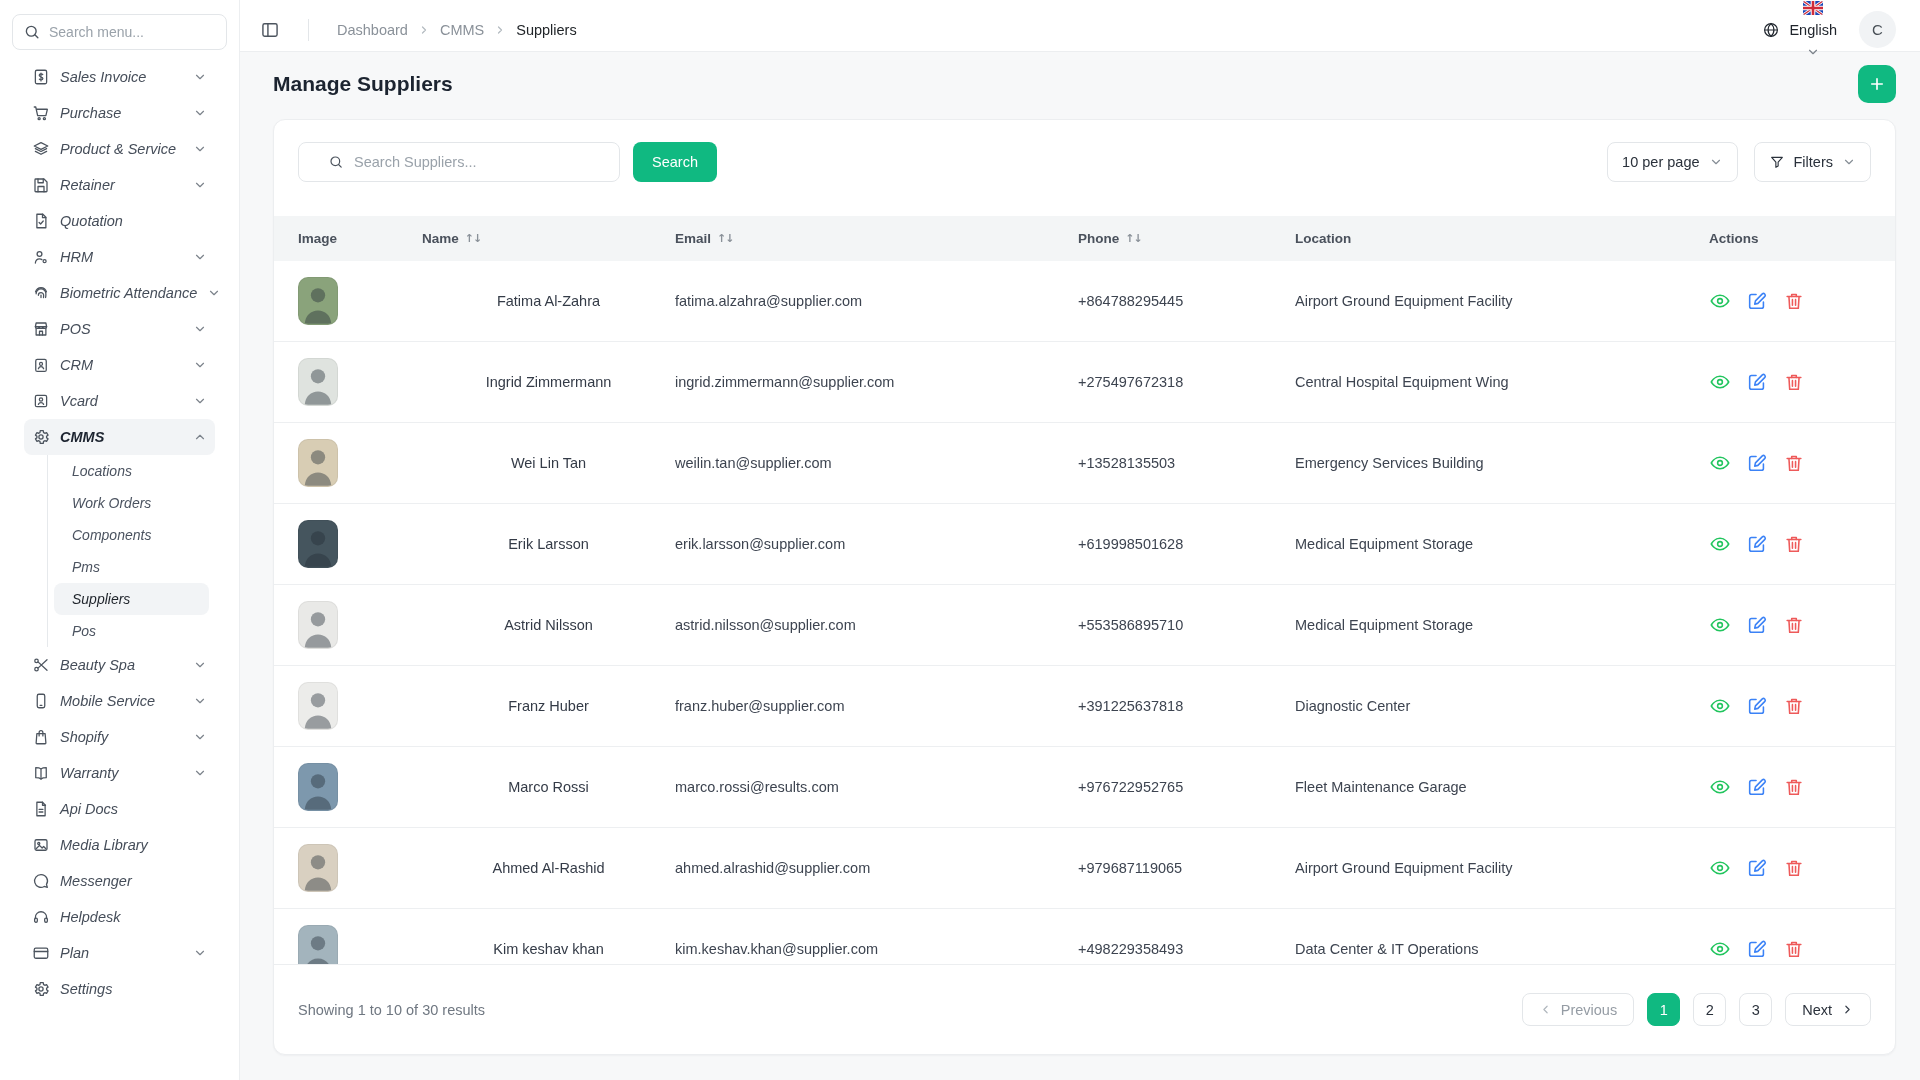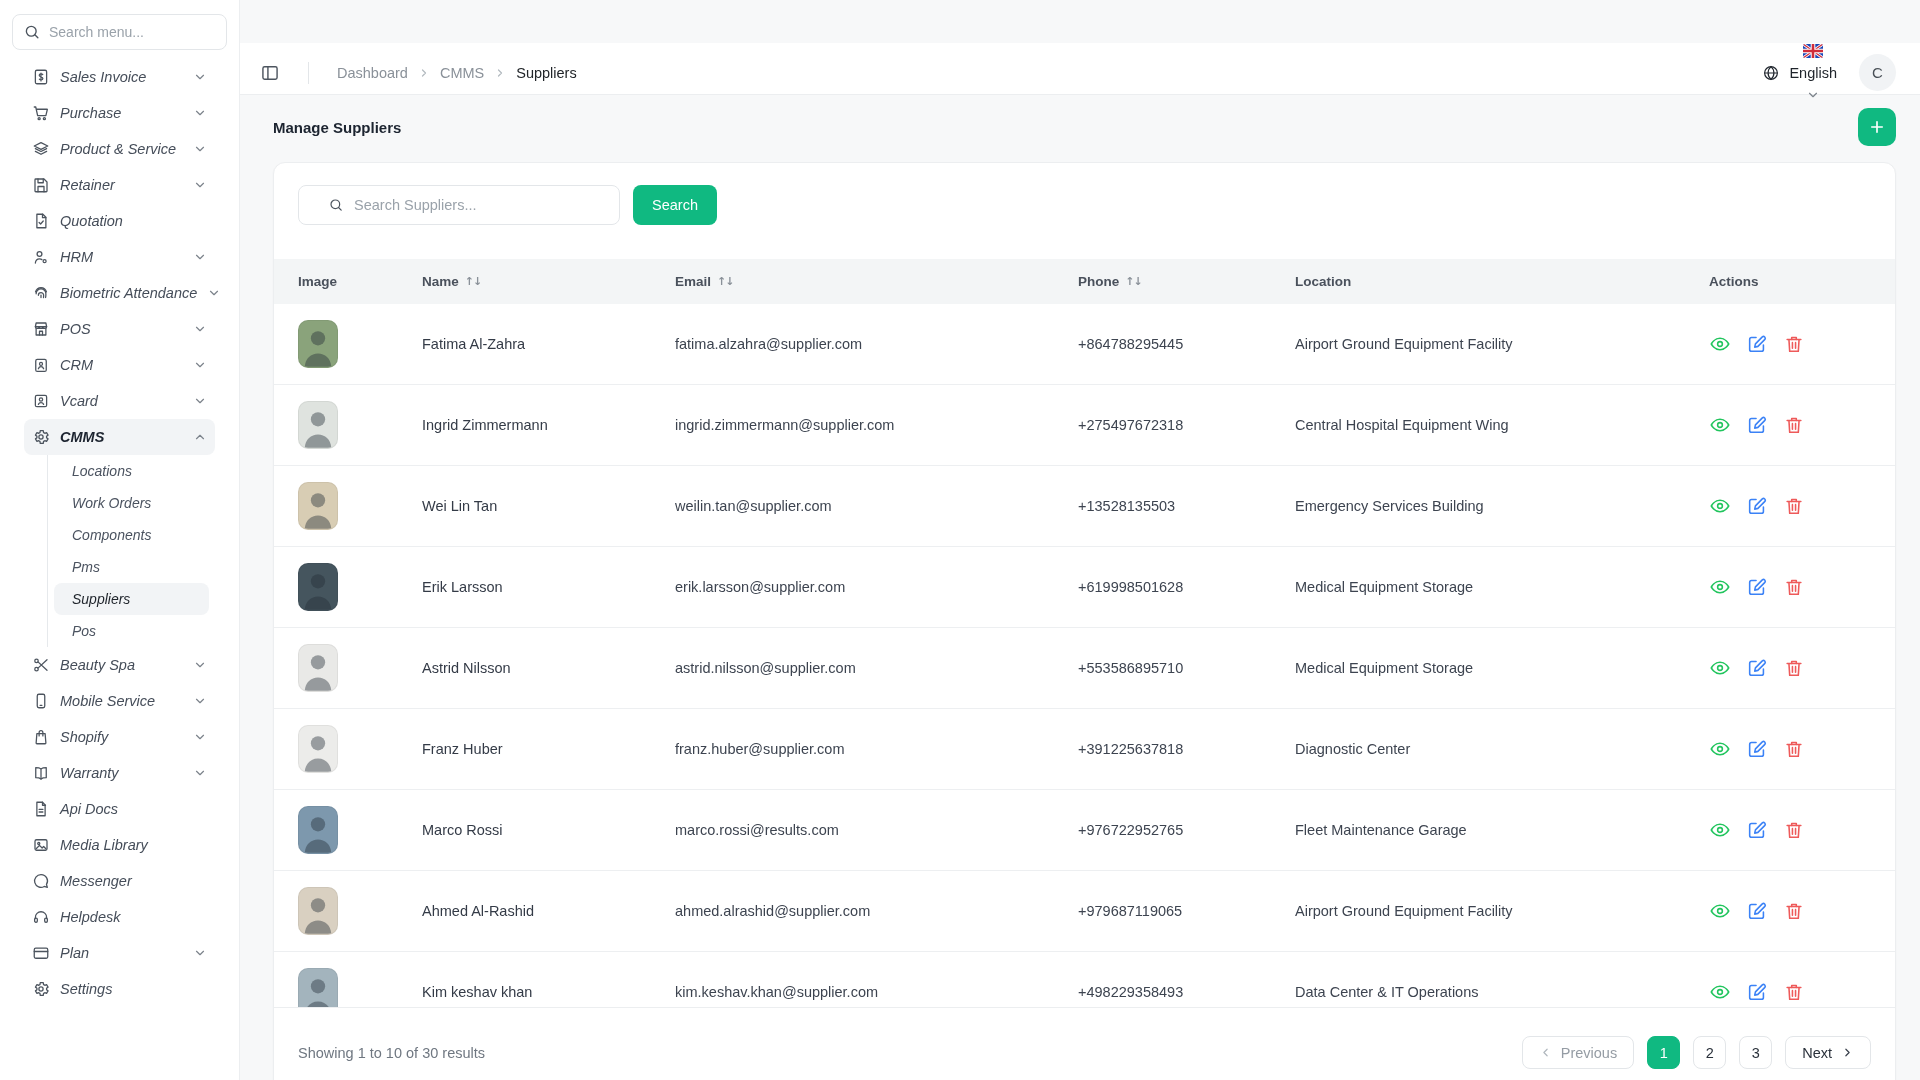--- a/index.html
+++ b/index.html
@@ -23,42 +23,42 @@
   .chev svg { width:14px; height:14px; }
   .chev.up svg { transform:rotate(180deg); }
   .submenu { margin-left:23px; border-left:1px solid #e6e9ec; }
   .sub-item { height:32px; display:flex; align-items:center; font-size:14px; color:#4b5360; padding-left:18px; margin:0 6px; border-radius:8px; cursor:pointer; white-space:nowrap; }
   .sub-item.active { background:#f2f4f6; color:#1f242b; }
   .ic { display:flex; align-items:center; justify-content:center; width:18px; height:18px; color:#4c545e; flex:0 0 18px; }
   .ic svg { width:18px; height:18px; }
 
   
   .main { flex:1; display:flex; flex-direction:column; }
-  .topbar { height:52px; background:#fff; border-bottom:1px solid #eceef0; display:flex; align-items:center; padding:8px 24px 0 20px; gap:28px;margin-top:43px; }
+  .topbar { height:52px; background:#fff; border-bottom:1px solid #eceef0; display:flex; align-items:center; padding:8px 24px 0 20px; gap:28px; }
   .tgl { display:flex; align-items:center; background:none; border:none; color:#39404c; cursor:pointer; }
   .tgl svg { width:20px; height:20px; }
   .tb-divider { width:1px; height:22px; background:#e3e6e9; }
   .crumbs { display:flex; align-items:center; gap:10px; font-size:14.5px; }
   .crumb { cursor:pointer; }
   .crumb.muted { color:#8a9199; }
   .crumb.current { color:#212529; font-weight:500; }
   .crumb-sep { display:flex; color:#b3bac0; }
   .crumb-sep svg { width:12px; height:12px; }
   .topbar-right { margin-left:auto; display:flex; align-items:center; gap:9px; }
   .globe { display:flex; color:#20262e; }
   .globe svg { width:18px; height:18px; }
   .flag { display:flex; border-radius:2px; overflow:hidden; }
   .flag svg { width:20px; height:14px; display:block; }
   .lang { display:flex; align-items:center; gap:7px; cursor:pointer;flex-direction:column; }
   .lang-label { font-size:14.5px; color:#1f242b; }
   .avatar { width:37px; height:37px; border-radius:50%; background:#f1f3f5; display:flex; align-items:center; justify-content:center; font-size:15px; color:#495057; margin-left:13px; cursor:pointer; }
 
   .content { padding:14px 24px 0 33px; }
   .title-row { display:flex; align-items:center; justify-content:space-between; height:36px; }
-  .page-title { font-size:15px; font-weight:700; color:#1c2430; }
+  .page-title { font-size:21px; font-weight:700; color:#1c2430; }
   .add-btn { width:38px; height:38px; border-radius:10px; border:none; background:var(--accent); color:#fff; display:flex; align-items:center; justify-content:center; cursor:pointer; }
   .add-btn svg { width:18px; height:18px; }
 
   .card { margin-top:17px; background:#fff; border:1px solid #eceef0; border-radius:12px; box-shadow:0 1px 2px rgba(16,24,40,.04); overflow:hidden; }
   .toolbar { display:flex; align-items:center; padding:22px 24px 0; height:62px; }
   .search-wrap { width:322px; height:40px; border:1px solid #e3e6e9; border-radius:8px; display:flex; align-items:center; gap:9px; padding:0 28px; color:#98a1a8; }
   .search-wrap svg { width:16px; height:16px; }
   .search-wrap input { border:none; outline:none; flex:1; font-size:14.5px; color:#495057; font-family:inherit; }
   .search-wrap input::placeholder { color:#9aa2aa; }
   .search-btn { margin-left:13px; height:40px; padding:0 19px; border:none; border-radius:8px; background:var(--accent); color:#fff; font-size:14.5px; font-family:inherit; cursor:pointer; }
@@ -66,21 +66,21 @@
   .pill-btn { height:40px; border:1px solid #e3e6e9; border-radius:8px; background:#fff; display:flex; align-items:center; gap:9px; padding:0 14px; font-size:14.5px; color:#2a313b; font-family:inherit; cursor:pointer; }
   .pill-btn svg.fun { width:16px; height:16px; }
   .pill-btn .chev { color:#868e96; }
 
   .table-clip { margin-top:34px; height:748px; overflow:hidden; }
   .grid { display:grid; grid-template-columns:124px 253px 403px 217px 414px 1fr; align-items:center; padding:0 24px; }
   .thead { height:45px; background:#f3f5f6; font-size:13.5px; font-weight:600; color:#4a515c; }
   .th { display:flex; align-items:center; }
   .sort { margin-left:6px; font-size:11px; letter-spacing:-1px; color:#8a9199; font-family:"DejaVu Sans",sans-serif; cursor:pointer; }
   .trow { height:81px; border-bottom:1px solid #edeff1; font-size:14.5px; color:#3d4450; }
-  .trow .name { color:#343b47; }
+  .trow .name { color:#343b47;text-align:center; }
   .avatar-img { width:40px; height:48px; border-radius:10px; position:relative; overflow:hidden; border:1px solid rgba(0,0,0,.05); }
   .avatar-img svg { position:absolute; inset:0; width:100%; height:100%; }
   .actions { display:flex; align-items:center; gap:15px; }
   .icon-btn { display:flex; width:22px; height:22px; cursor:pointer; }
   .icon-btn svg { width:22px; height:22px; }
   .icon-btn.view { color:var(--view-color); }
   .icon-btn.edit { color:var(--edit-color); }
   .icon-btn.del  { color:var(--delete-color); }
 
   .card-footer { height:90px; border-top:1px solid #eceef0; display:flex; align-items:center; justify-content:space-between; padding:12px 24px; }
@@ -471,20 +471,41 @@
           <div class="search-wrap">
             <span class="ic">
               <svg viewBox="0 0 24 24" fill="none" stroke="currentColor" stroke-width="1.8" stroke-linecap="round">
                   <circle cx="11" cy="11" r="6.5"></circle>
                   <path d="m15.8 15.8 4 4"></path>
                 </svg>
             </span>
             <input placeholder="Search Suppliers..." style="">
           </div>
           <button class="search-btn">Search</button>
+          <div class="toolbar-right">
+            <button class="pill-btn">
+              <span>10 per page</span>
+              <span class="chev">
+                  <svg viewBox="0 0 24 24" fill="none" stroke="currentColor" stroke-width="2" stroke-linecap="round" stroke-linejoin="round">
+                    <path d="m6 9 6 6 6-6"></path>
+                  </svg>
+                </span>
+            </button>
+            <button class="pill-btn">
+              <svg class="fun" viewBox="0 0 24 24" fill="none" stroke="currentColor" stroke-width="1.7" stroke-linejoin="round">
+                  <path d="M4 5h16l-6.3 7.2V18l-3.4 2v-7.8z"></path>
+                </svg>
+              <span>Filters</span>
+              <span class="chev">
+                  <svg viewBox="0 0 24 24" fill="none" stroke="currentColor" stroke-width="2" stroke-linecap="round" stroke-linejoin="round">
+                    <path d="m6 9 6 6 6-6"></path>
+                  </svg>
+                </span>
+            </button>
+          </div>
         </div>
 
         <div class="table-clip">
           <div class="grid thead" id="thead">
               <div class="th">Image</div>
               <div class="th">Name<span class="sort">↑↓</span></div>
               <div class="th">Email<span class="sort">↑↓</span></div>
               <div class="th">Phone<span class="sort">↑↓</span></div>
               <div class="th">Location</div>
               <div class="th">Actions</div>

